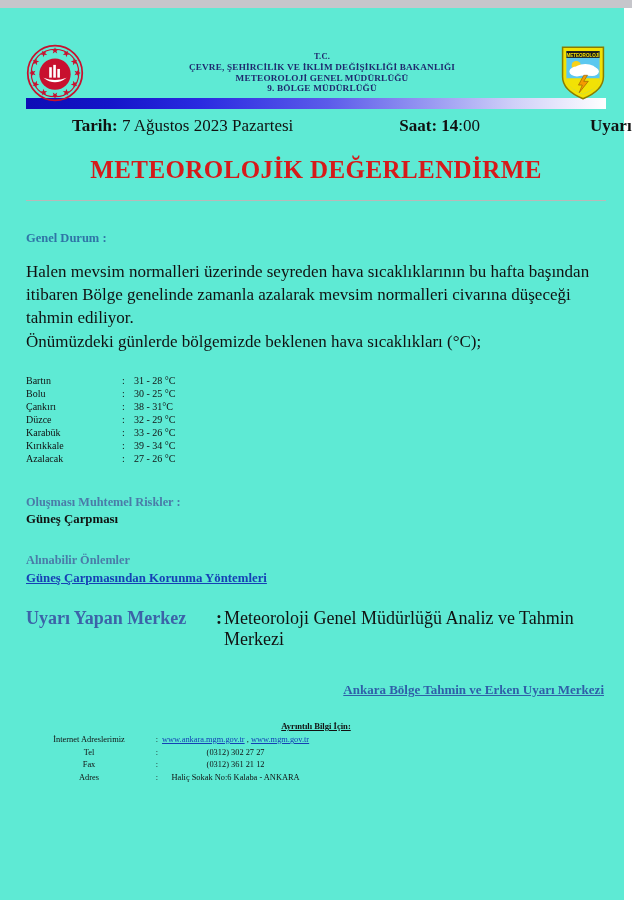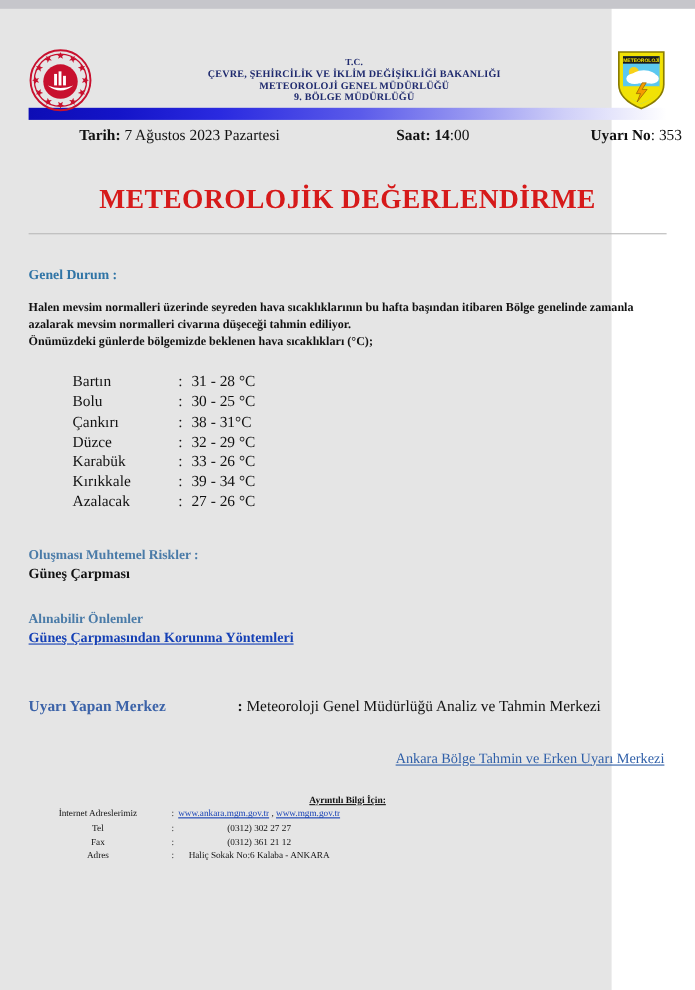--- a/index.html
+++ b/index.html
@@ -11,23 +11,23 @@
   body {
     width: 632px;
     height: 900px;
     position: relative;
     font-family: "Liberation Serif", "DejaVu Serif", serif;
     color: #111111;
     overflow: hidden;
   }
   .page {
     position: relative;
-    width: 556px;
+    width: 624px;
     height: 900px;
-    background: #e5e5e5;
+    background: #5eead4;
     box-sizing: border-box;
   }
   .top-band {
     position: absolute;
     top: 0; left: 0;
     width: 632px;
     height: 8px;
     background: #c6c6cb;
   }
   .content {
@@ -84,37 +84,37 @@
     background: linear-gradient(to right,
         #0d0db5 0%, #1414c8 14%, #2a2ae0 30%,
         #5b5bea 52%, #9a9af2 70%, #cfcff8 84%, #ffffff 100%);
   }
 
   
   .date-row {
     display: flex;
     align-items: flex-end;
     padding: 7px 0 0 0;
-    font-size: 14px;
+    font-size: 17px;
     color: #111;
   }
   .date-cell { flex: 0 0 auto; }
   .date-tarih { margin-left: 46px; }
   .date-saat  { margin-left: 106px; }
   .date-uyari { margin-left: 110px; }
   .date-row b { font-weight: bold; }
 
   
   .main-title {
     text-align: center;
     color: #d61a1a;
     font-size: 25px;
     font-weight: bold;
     letter-spacing: .4px;
-    margin-top: 36px;
+    margin-top: 20px;
   }
   .rule {
     height: 1px;
     background: #b9b9b9;
     margin-top: 16px;
     width: 100%;
   }
   .sub-title {
     text-align: center;
     color: #2f74a6;
@@ -125,35 +125,33 @@
 
   
   .section-head {
     color: #2f74a6;
     font-size: 12.5px;
     font-weight: bold;
     margin-top: 30px;
     font-family: Liberation Serif, serif;
   }
   .para {
-    font-size: 11px;
+    font-size: 17px;
     line-height: 1.34;
     margin-top: 15px;
     color: #111;
     text-align: left;
-    font-weight: bold;
   }
   .para.tight { margin-top: 2px; }
 
   .temp-table {
     margin-top: 20px;
     border-collapse: collapse;
-    font-size: 14px;
+    font-size: 10px;
     line-height: 1.30;
-    margin-left: 40px;
   }
   .temp-table td {
     padding: 0;
     white-space: nowrap;
     color: #111;
   }
   .tt-city  { width: 96px; }
   .tt-colon { width: 12px; }
   .tt-val   { }
 
@@ -187,22 +185,22 @@
     font-size: 12.8px;
     font-weight: bold;
     text-decoration: underline;
     margin-top: 3px;
     cursor: pointer;
   }
 
   .center-row {
     display: flex;
     align-items: baseline;
-    margin-top: 46px;
-    font-size: 14px;
+    margin-top: 22px;
+    font-size: 18px;
   }
   .center-label {
     color: #3c63a8;
     font-weight: bold;
     flex: 0 0 190px;
   }
   .center-colon {
     font-weight: bold;
     color: #111;
     flex: 0 0 8px;
@@ -210,21 +208,21 @@
   .center-value { color: #111; }
 
   .office-line {
     text-align: right;
     margin-top: 30px;
     padding-right: 2px;
   }
   .office-line span {
     color: #2f5fa8;
     font-size: 13px;
-    font-weight: normal;
+    font-weight: bold;
     text-decoration: underline;
   }
 
   
   .footer {
     margin-top: 22px;
     font-size: 8.4px;
     line-height: 1.5;
     color: #111;
     text-align: center;

